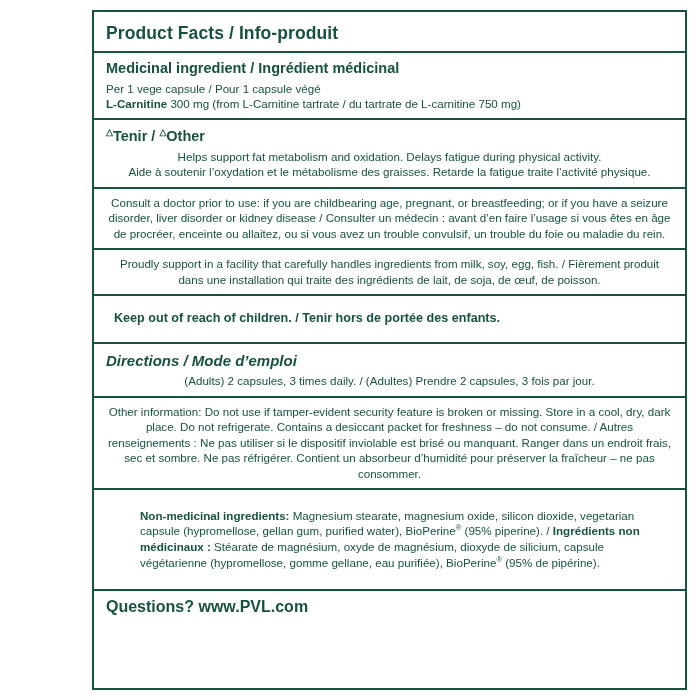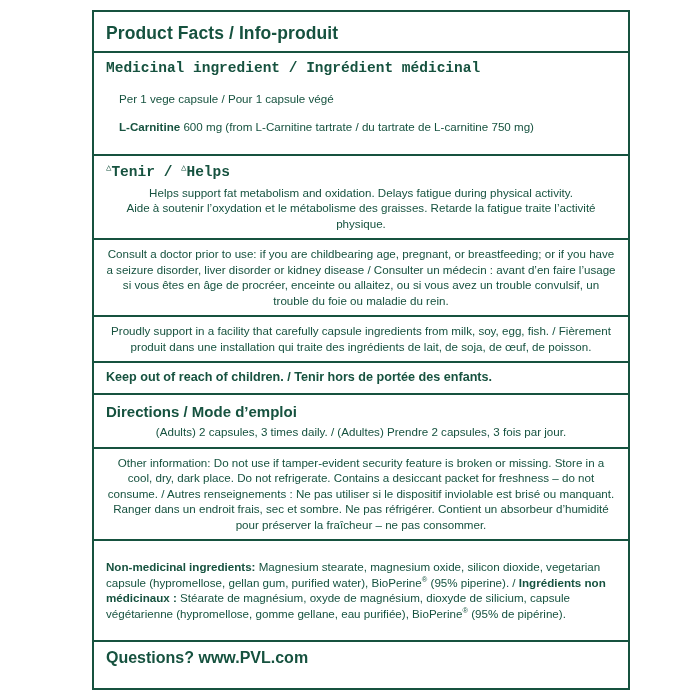--- a/index.html
+++ b/index.html
@@ -11,21 +11,21 @@
     height: 700px;
     background: #ffffff;
     font-family: "Liberation Sans", sans-serif;
     color: #16523f;
     -webkit-font-smoothing: antialiased;
   }
   .panel {
     position: absolute;
     left: 92px;
     top: 10px;
-    width: 538px;
+    width: 595px;
     height: 680px;
     border: 2px solid #16523f;
     box-sizing: border-box;
     padding: 0;
     background: #ffffff;
   }
   .title {
     font-size: 17.5px;
     font-weight: bold;
     padding: 12px 12px 8px 12px;
@@ -38,102 +38,103 @@
     margin: 0;
   }
   .sec {
     padding: 6px 12px 7px 12px;
   }
   .h2 {
     font-size: 14.5px;
     font-weight: bold;
     line-height: 1.2;
     margin: 1px 0 3px 0;
-    font-family: Liberation Mono, monospace;
   }
   .h2 .sup {
     font-size: 9px;
     vertical-align: super;
     font-weight: bold;
   }
   .line {
     font-size: 11.6px;
     line-height: 1.33;
-    margin: 13px;
+    margin: 0;
   }
   p.line + p.line {
     margin-top: 0px;
   }
   .body {
     font-size: 11.6px;
     line-height: 1.34;
     margin: 0;
     text-align: center;
   }
   .body b {
     font-weight: normal;
   }
   .bold-line {
     font-size: 12.6px;
     font-weight: bold;
     line-height: 1.25;
-    margin: 0;
+    margin: 8px;
     padding: 7px 12px 7px 12px;
   }
   .dir-h {
     font-size: 15px;
     font-weight: bold;
     line-height: 1.2;
     margin: 2px 0 3px 0;
+    font-style: italic;
   }
   .footer {
     font-size: 16px;
     font-weight: bold;
     padding: 6px 12px 6px 12px;
     line-height: 1.2;
   }
   .ing-line {
     font-size: 11.6px;
     line-height: 1.34;
+    margin-left: 34px;
   }
   .ing-line b { font-weight: bold; }
   sup.reg {
     font-size: 7.5px;
     vertical-align: super;
   }
 </style>
 </head>
 <body>
 
 <div class="panel">
 
   <div class="title">Product Facts / Info-produit</div>
   <div class="rule"></div>
 
   <div class="sec">
     <div class="h2">Medicinal ingredient / Ingrédient médicinal</div>
     <p class="line">Per 1 vege capsule / Pour 1 capsule végé</p>
-    <p class="line"><b>L-Carnitine</b><span> 600 mg (from L-Carnitine tartrate / du tartrate de L-carnitine 750 mg)</span></p>
+    <p class="line"><b>L-Carnitine</b><span> 300 mg (from L-Carnitine tartrate / du tartrate de L-carnitine 750 mg)</span></p>
   </div>
   <div class="rule"></div>
 
   <div class="sec">
-    <div class="h2"><span class="sup">△</span><span>Tenir / </span><span class="sup">△</span><span>Helps</span></div>
+    <div class="h2"><span class="sup">△</span><span>Tenir / </span><span class="sup">△</span><span>Other</span></div>
     <p class="body">Helps support fat metabolism and oxidation. Delays fatigue during physical activity.</p>
     <p class="body">Aide à soutenir l’oxydation et le métabolisme des graisses. Retarde la fatigue traite l’activité physique.</p>
   </div>
   <div class="rule"></div>
 
   <div class="sec">
     <p class="body"><b>Consult a doctor prior to use:</b><span> if you are childbearing age, pregnant, or breastfeeding; or if you have a seizure disorder, liver disorder or kidney disease / </span><b>Consulter un médecin :</b><span> avant d’en faire l’usage si vous êtes en âge de procréer, enceinte ou allaitez, ou si vous avez un trouble convulsif, un trouble du foie ou maladie du rein.</span></p>
   </div>
   <div class="rule"></div>
 
   <div class="sec">
-    <p class="body"><b>Proudly support</b><span> in a facility that carefully capsule ingredients from milk, soy, egg, fish. / </span><b>Fièrement produit</b><span> dans une installation qui traite des ingrédients de lait, de soja, de œuf, de poisson.</span></p>
+    <p class="body"><b>Proudly support</b><span> in a facility that carefully handles ingredients from milk, soy, egg, fish. / </span><b>Fièrement produit</b><span> dans une installation qui traite des ingrédients de lait, de soja, de œuf, de poisson.</span></p>
   </div>
   <div class="rule"></div>
 
   <div class="bold-line">Keep out of reach of children. / Tenir hors de portée des enfants.</div>
   <div class="rule"></div>
 
   <div class="sec">
     <div class="dir-h">Directions / Mode d’emploi</div>
     <p class="body">(Adults) 2 capsules, 3 times daily. / (Adultes) Prendre 2 capsules, 3 fois par jour.</p>
   </div>

